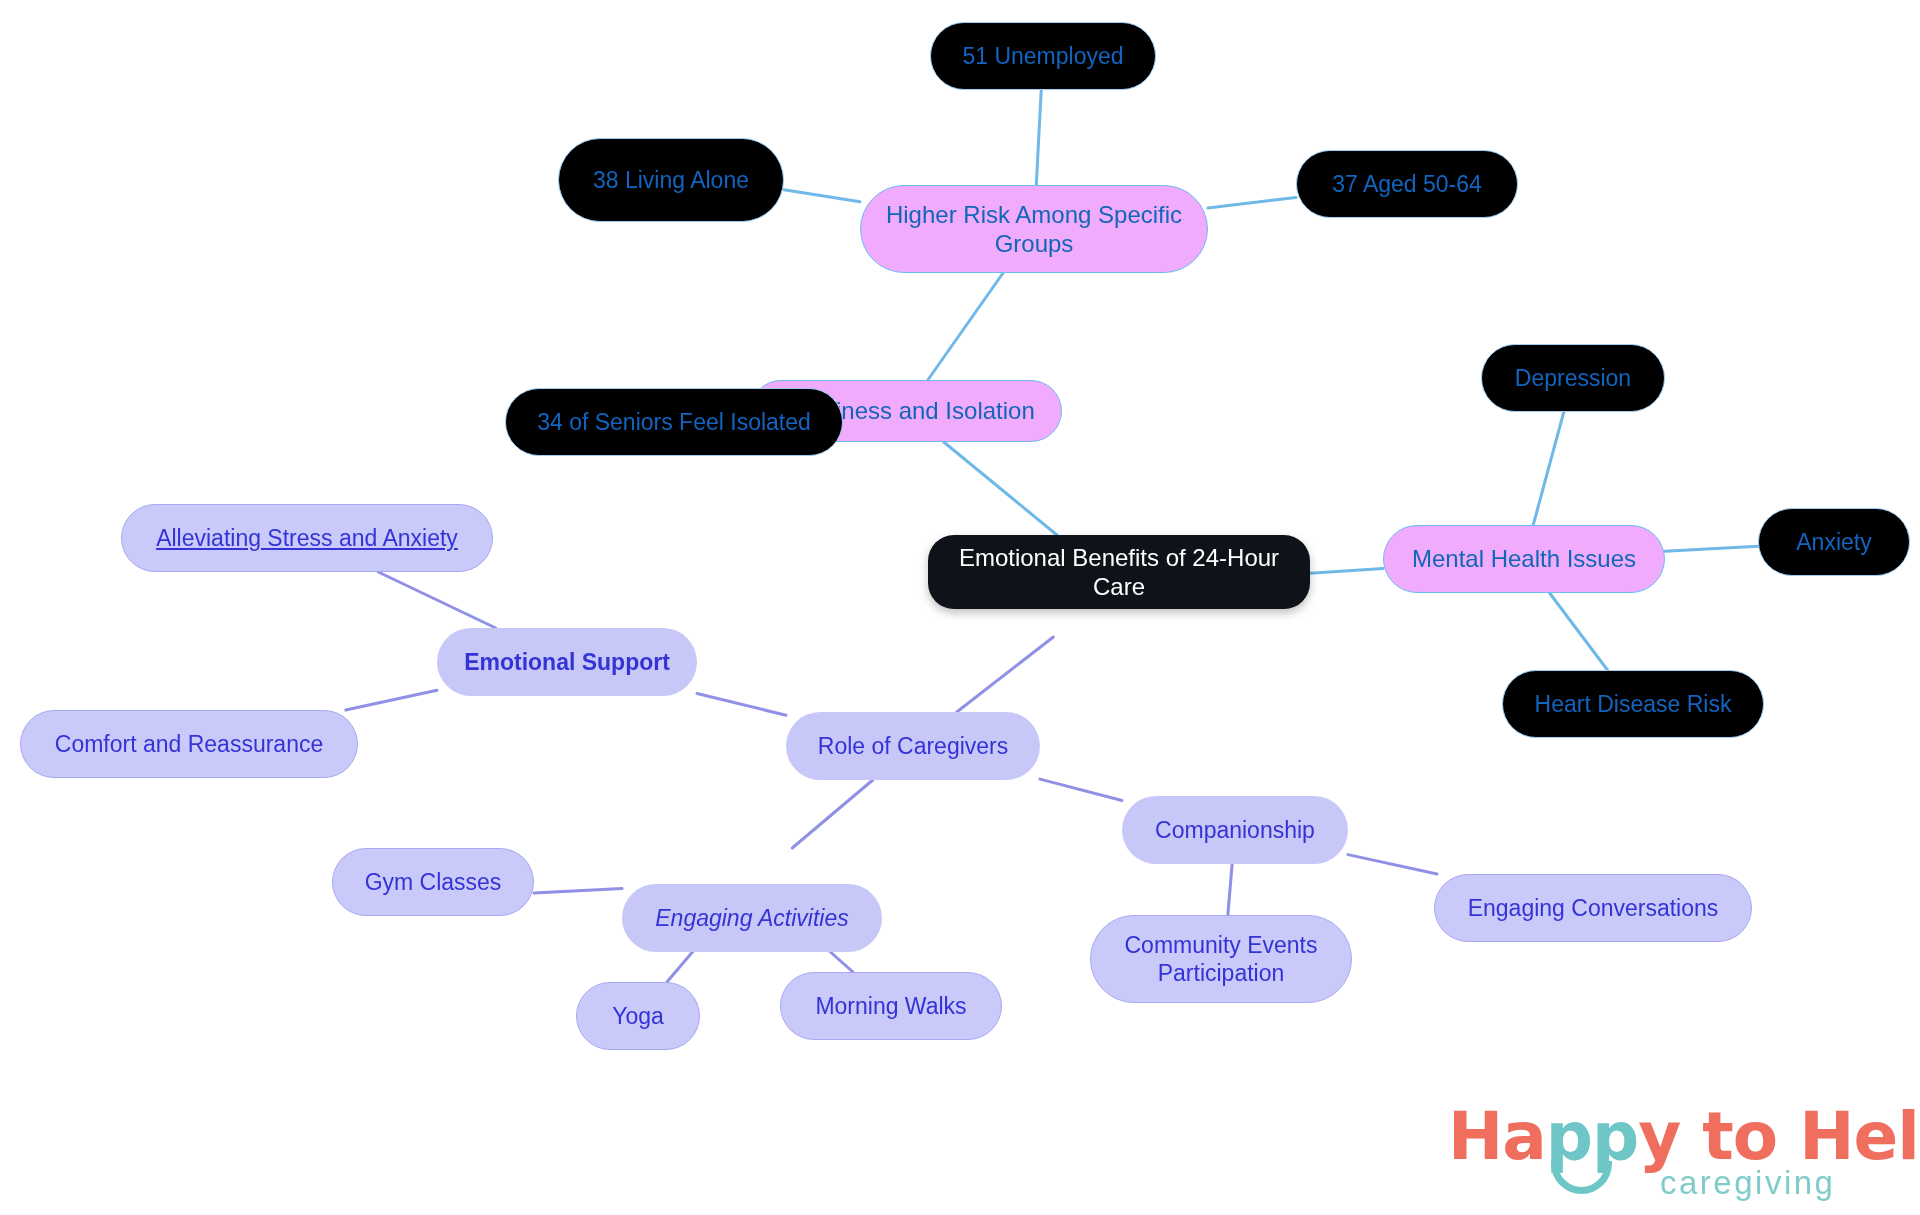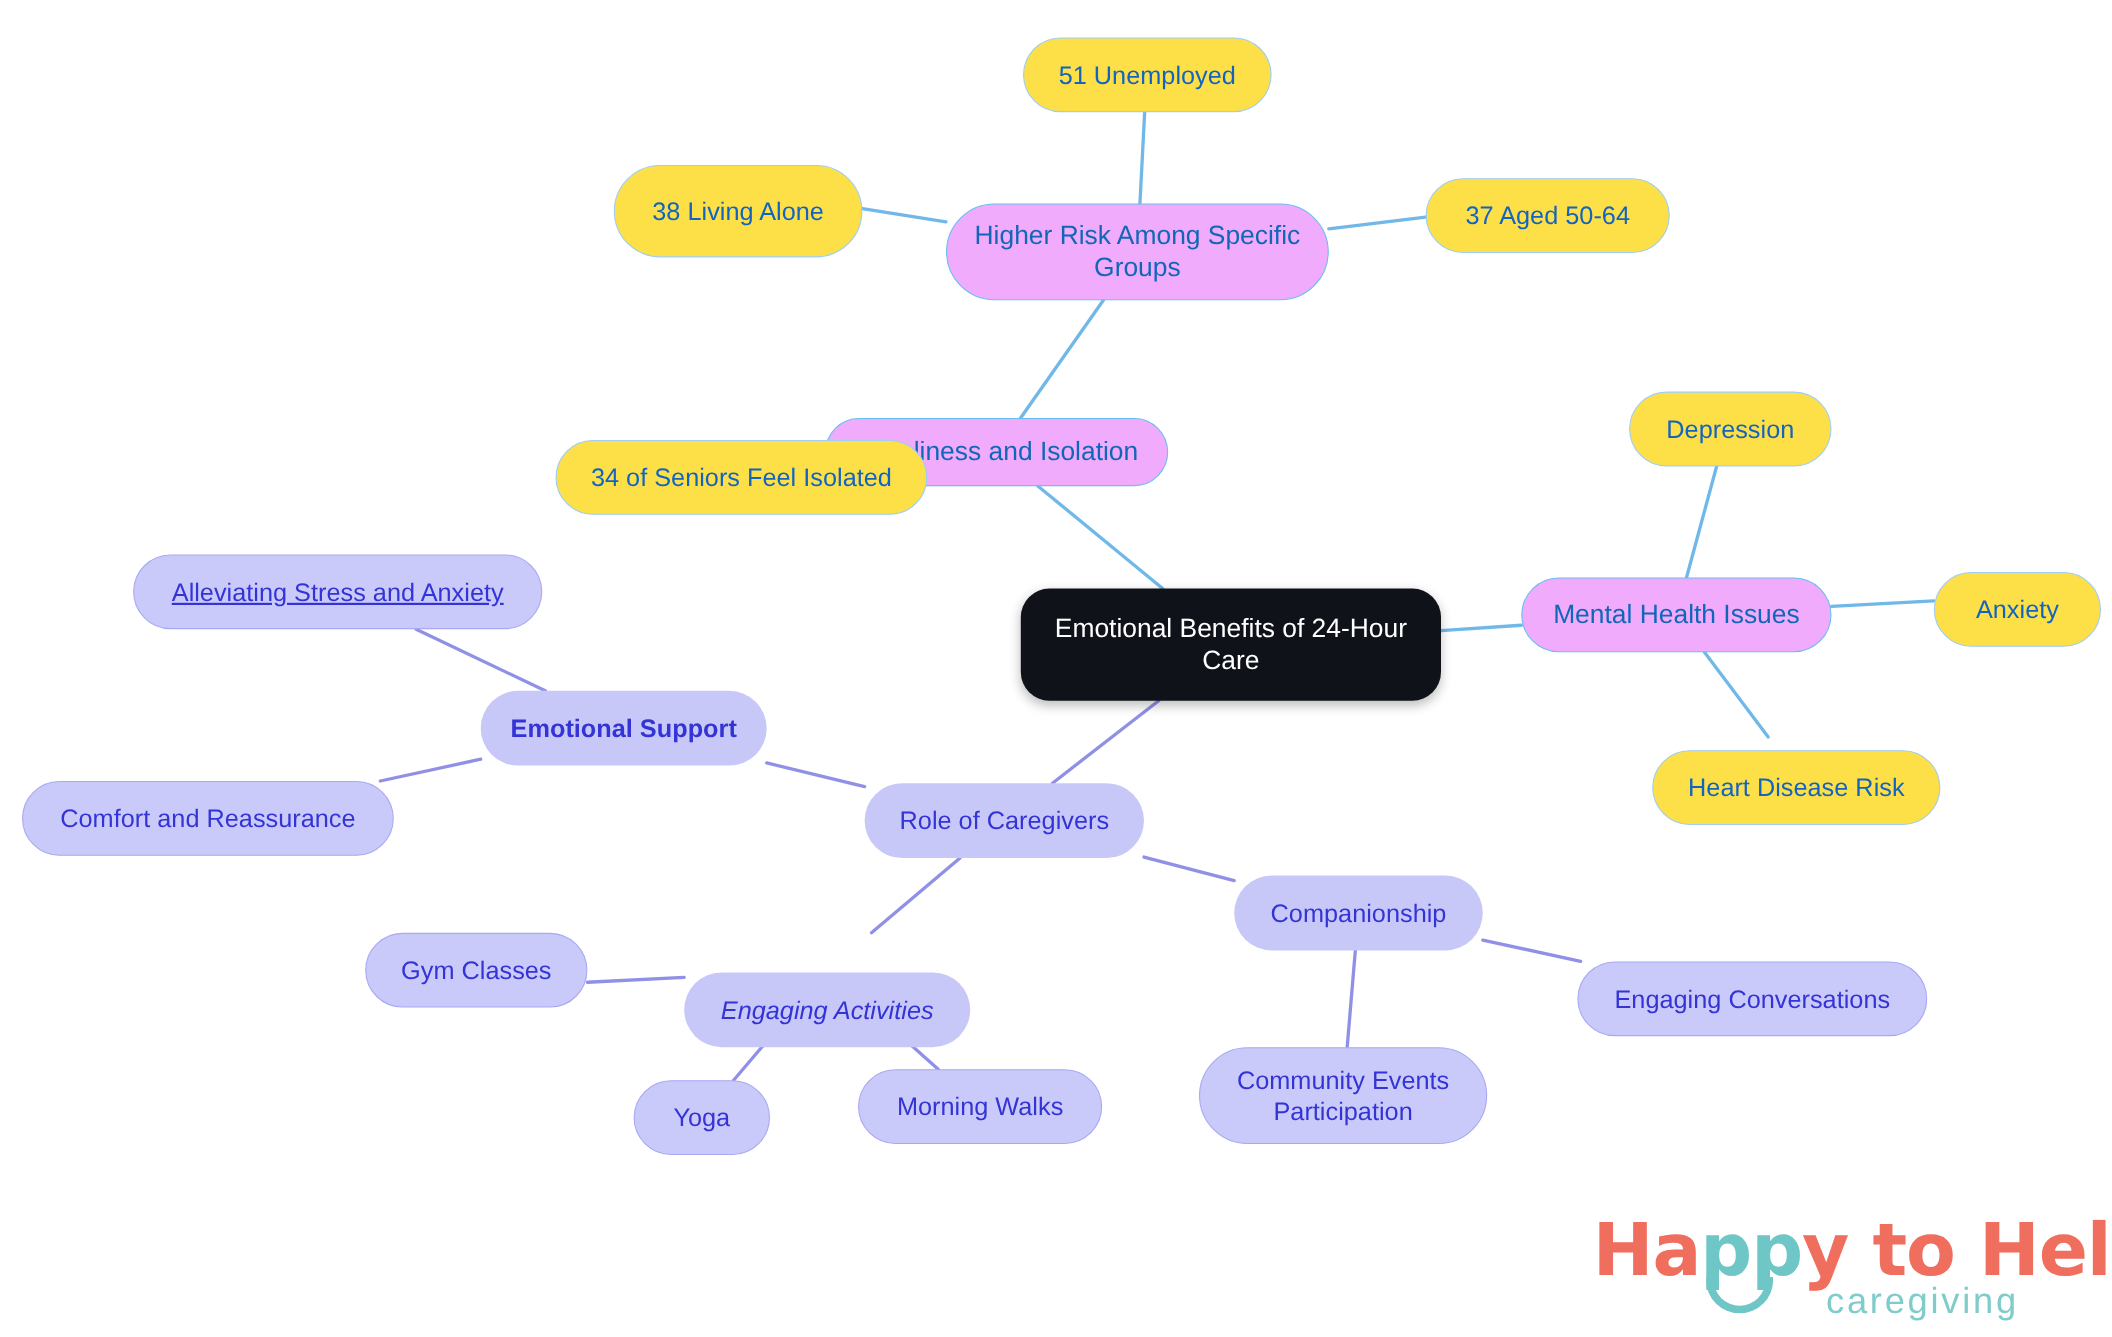--- a/index.html
+++ b/index.html
@@ -47,25 +47,24 @@
     font-size: 24px;
     box-shadow: 0 4px 10px rgba(0,0,0,0.25);
   }
   .node.blue-branch {
     background: #f0abfc;
     border: 1.6px solid #69bdf0;
     color: #1266b8;
     font-size: 24px;
   }
   .node.blue-leaf {
-    background: #fde047;
+    background: #000000;
     border: 1.6px solid #9fcdf3;
     color: #1264c0;
     font-size: 23px;
-    margin-top: 12px;
   }
   .node.purple-branch {
     background: #c7c8f8;
     border: 1.6px solid #9c9def0;
     border-color: #9c9df0;
     color: #3333d6;
     font-size: 23px;
   }
   .node.purple-leaf {
     background: #c9caf9;
@@ -133,42 +132,42 @@
       <path d="M 437 690.2010582010582 L 345.7317073170732 710" stroke="#8f90e6" stroke-width="3" fill="none" stroke-linecap="round"></path>
       <path d="M 872.75 780 L 792.25 848" stroke="#8f90e6" stroke-width="3" fill="none" stroke-linecap="round"></path>
       <path d="M 622 888.5203761755486 L 534 892.9341692789968" stroke="#8f90e6" stroke-width="3" fill="none" stroke-linecap="round"></path>
       <path d="M 723.0746268656717 916 L 666.9253731343283 982" stroke="#8f90e6" stroke-width="3" fill="none" stroke-linecap="round"></path>
       <path d="M 790.1129032258065 916 L 852.8870967741935 972" stroke="#8f90e6" stroke-width="3" fill="none" stroke-linecap="round"></path>
       <path d="M 1040 779.1304347826087 L 1122 800.5217391304348" stroke="#8f90e6" stroke-width="3" fill="none" stroke-linecap="round"></path>
       <path d="M 1348 854.6201117318436 L 1436.948717948718 874" stroke="#8f90e6" stroke-width="3" fill="none" stroke-linecap="round"></path>
       <path d="M 1232.132530120482 864 L 1224.710843373494 952" stroke="#8f90e6" stroke-width="3" fill="none" stroke-linecap="round"></path>
     </svg>
   <div id="node-layer">
-      <div class="node root" style="left: 928px; top: 535px; width: 382px; height: 102px;">Emotional Benefits of 24-Hour Care</div>
+      <div class="node root" style="left: 928px; top: 535px; width: 382px; height: 74px;">Emotional Benefits of 24-Hour Care</div>
       <div class="node blue-branch" style="left: 750px; top: 380px; width: 312px; height: 62px;">Loneliness and Isolation</div>
       <div class="node blue-branch" style="left: 860px; top: 185px; width: 348px; height: 88px;">Higher Risk Among Specific Groups</div>
       <div class="node blue-leaf" style="left: 930px; top: 22px; width: 226px; height: 68px;">51 Unemployed</div>
       <div class="node blue-leaf" style="left: 558px; top: 138px; width: 226px; height: 84px;">38 Living Alone</div>
       <div class="node blue-leaf" style="left: 1296px; top: 150px; width: 222px; height: 68px;">37 Aged 50-64</div>
       <div class="node blue-leaf" style="left: 505px; top: 388px; width: 338px; height: 68px;">34 of Seniors Feel Isolated</div>
       <div class="node blue-branch" style="left: 1383px; top: 525px; width: 282px; height: 68px;">Mental Health Issues</div>
       <div class="node blue-leaf" style="left: 1481px; top: 344px; width: 184px; height: 68px;">Depression</div>
       <div class="node blue-leaf" style="left: 1758px; top: 508px; width: 152px; height: 68px;">Anxiety</div>
       <div class="node blue-leaf" style="left: 1502px; top: 670px; width: 262px; height: 68px;">Heart Disease Risk</div>
       <div class="node purple-branch" style="left: 786px; top: 712px; width: 254px; height: 68px;">Role of Caregivers</div>
       <div class="node purple-branch" style="left: 437px; top: 628px; width: 260px; height: 68px; font-weight: bold;">Emotional Support</div>
       <div class="node purple-leaf" style="left: 121px; top: 504px; width: 372px; height: 68px; text-decoration: underline;">Alleviating Stress and Anxiety</div>
       <div class="node purple-leaf" style="left: 20px; top: 710px; width: 338px; height: 68px;">Comfort and Reassurance</div>
       <div class="node purple-branch" style="left: 622px; top: 884px; width: 260px; height: 68px; font-style: italic;">Engaging Activities</div>
       <div class="node purple-leaf" style="left: 332px; top: 848px; width: 202px; height: 68px;">Gym Classes</div>
       <div class="node purple-leaf" style="left: 576px; top: 982px; width: 124px; height: 68px;">Yoga</div>
       <div class="node purple-leaf" style="left: 780px; top: 972px; width: 222px; height: 68px;">Morning Walks</div>
       <div class="node purple-branch" style="left: 1122px; top: 796px; width: 226px; height: 68px;">Companionship</div>
       <div class="node purple-leaf" style="left: 1434px; top: 874px; width: 318px; height: 68px;">Engaging Conversations</div>
-      <div class="node purple-leaf" style="left: 1090px; top: 952px; width: 262px; height: 88px;">Community Events Participation</div>
+      <div class="node purple-leaf" style="left: 1090px; top: 915px; width: 262px; height: 88px;">Community Events Participation</div>
     </div>
 
   <div id="logo">
     <div class="wordmark"><span class="c1">Ha</span><span class="c2">pp</span><span class="c1">y to Help</span></div>
     <div class="smile"></div>
     <div class="sub">caregiving</div>
   </div>
 </div>
 
 </body></html>

